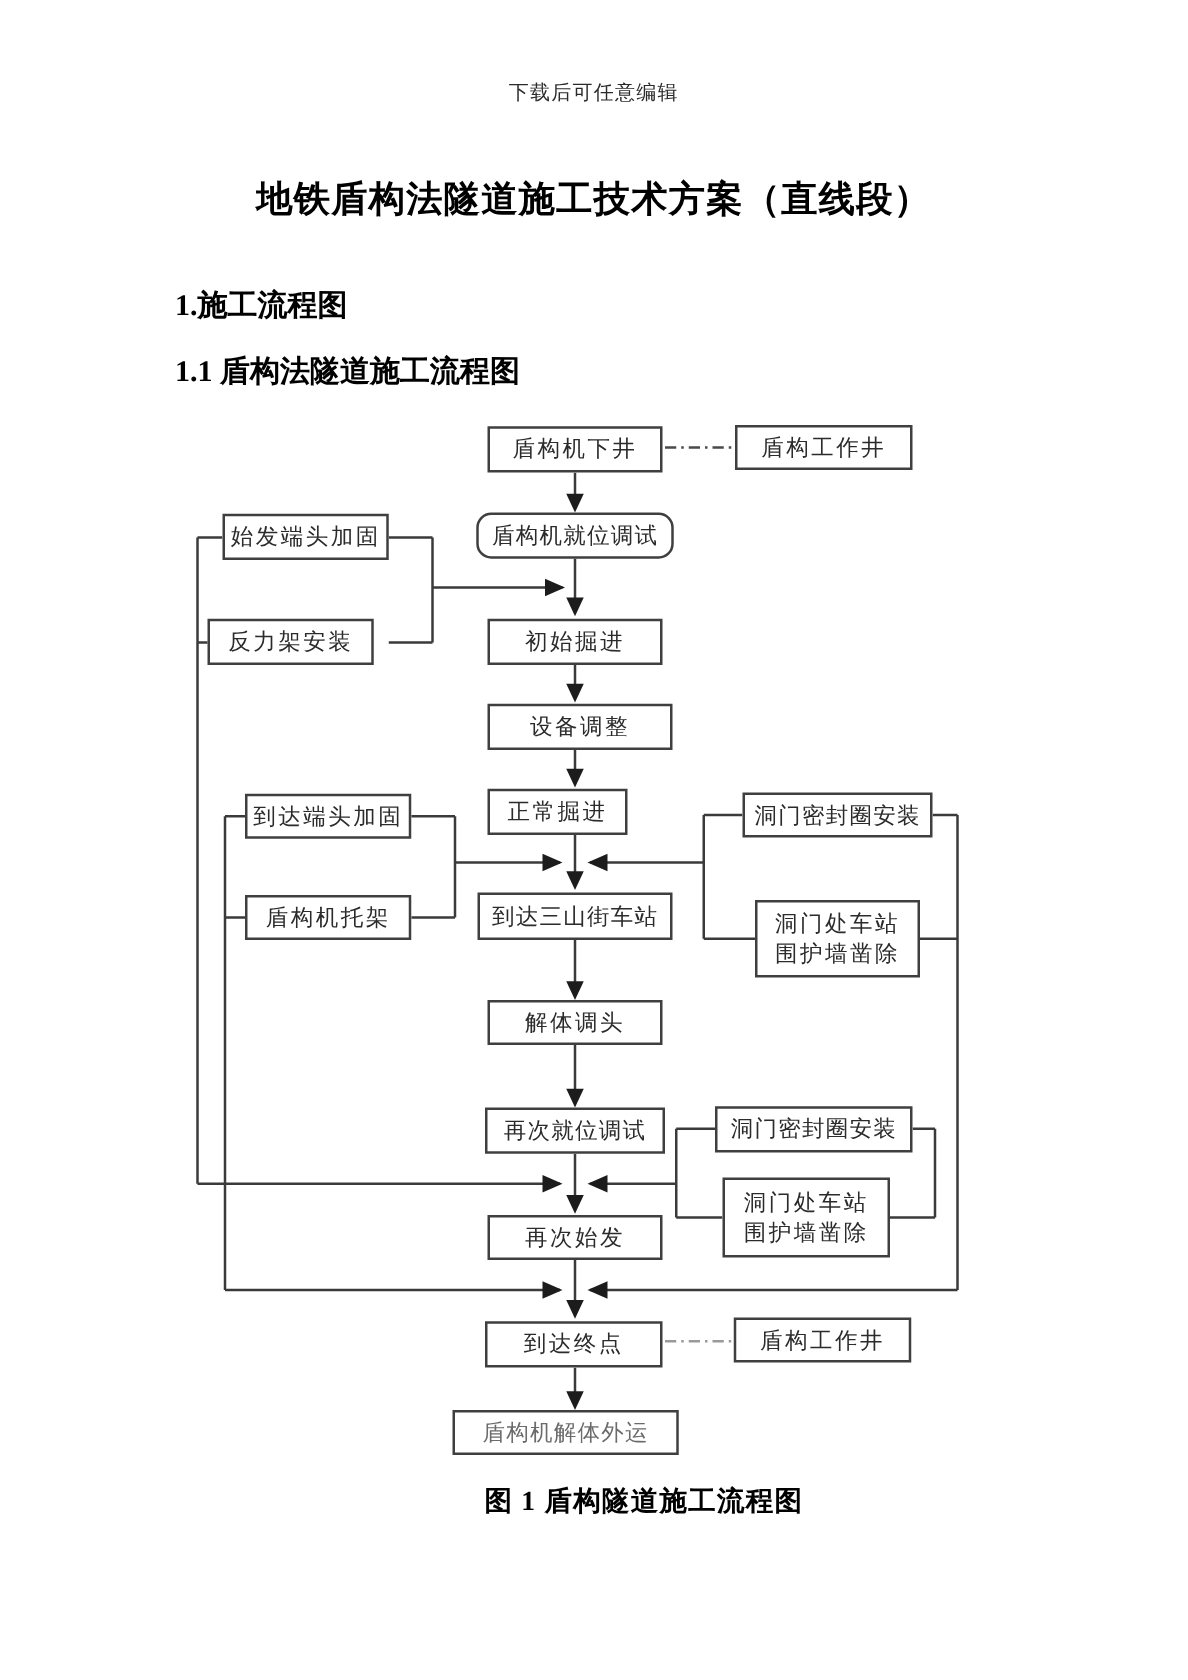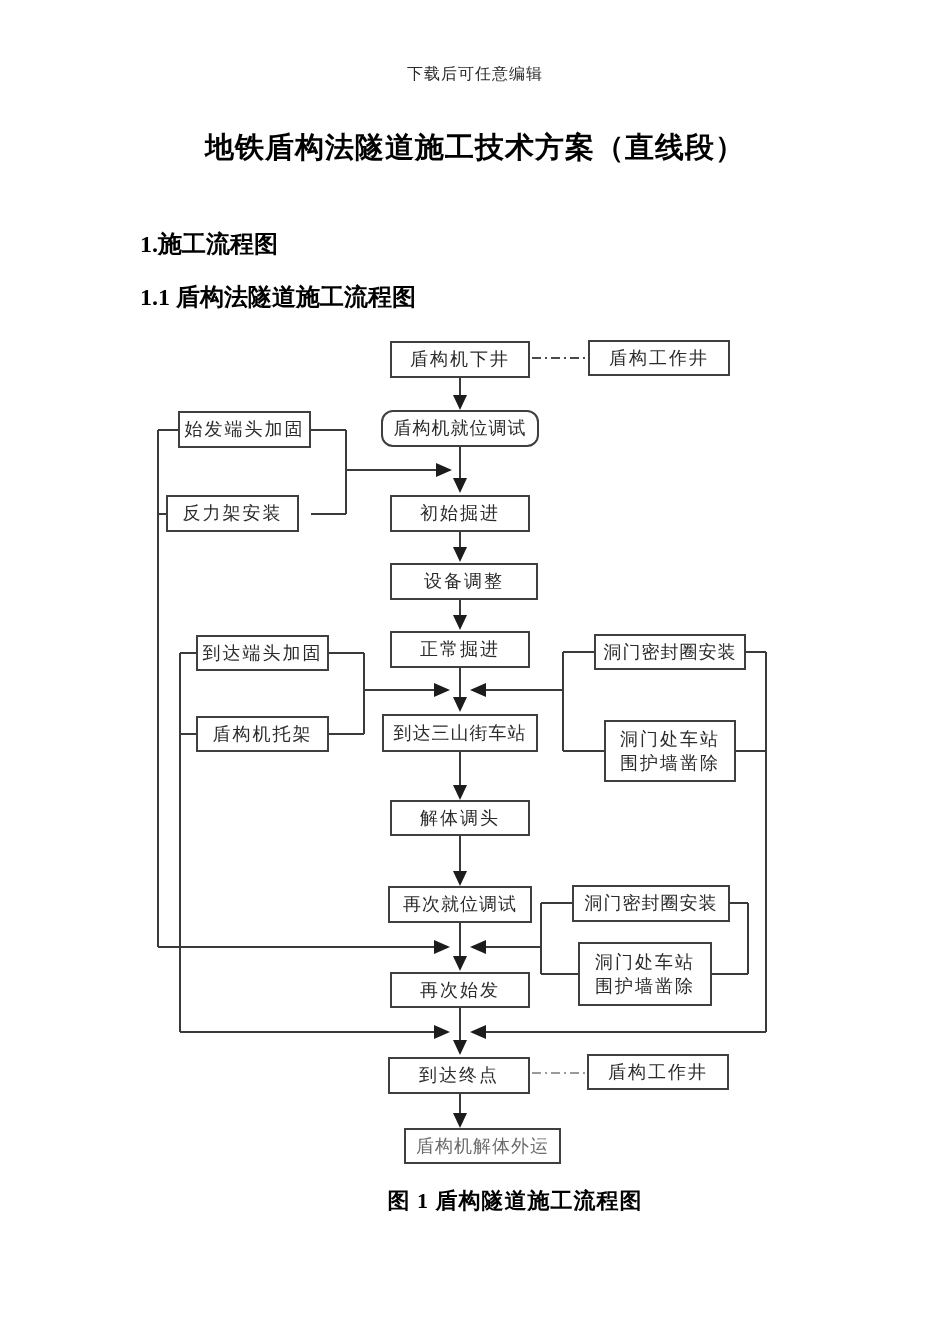--- a/index.html
+++ b/index.html
@@ -19,21 +19,21 @@
   .edit-note {
     position: absolute;
     top: 64px; left: 0; width: 950px;
     text-align: center;
     font-size: 16px;
     color: #2a2a2a;
     letter-spacing: 1px;
   }
   .doc-title {
     position: absolute;
-    top: 128px; left: 0; width: 950px;
+    top: 140px; left: 0; width: 950px;
     text-align: center;
     font-size: 29px;
     font-weight: bold;
     color: #000;
     letter-spacing: 1px;
   }
   .h-sec {
     position: absolute;
     left: 140px;
     font-size: 24px;
@@ -158,27 +158,27 @@
       <polygon points="486,683 486,697 470,690"></polygon>
       <polygon points="486,940 486,954 470,947"></polygon>
       <polygon points="486,1025 486,1039 470,1032"></polygon>
     </g>
   </svg>
 
   <div class="node" style="left:390px; top:341px; width:140px; height:37px;">盾构机下井</div>
   <div class="node small-gap" style="left:381px; top:410px; width:158px; height:37px;border-radius:12px;">盾构机就位调试</div>
   <div class="node" style="left:390px; top:495px; width:140px; height:37px;">初始掘进</div>
   <div class="node" style="left:390px; top:563px; width:148px; height:37px;">设备调整</div>
-  <div class="node" style="left:390px; top:631px; width:140px; height:37px;font-family:Liberation Serif, serif;">正常掘进</div>
+  <div class="node" style="left:390px; top:631px; width:112px; height:37px;font-family:Liberation Serif, serif;">正常掘进</div>
   <div class="node small-gap" style="left:382px; top:714px; width:156px; height:38px;">到达三山街车站</div>
   <div class="node" style="left:390px; top:800px; width:140px; height:36px;">解体调头</div>
   <div class="node small-gap" style="left:388px; top:886px; width:144px; height:37px;">再次就位调试</div>
   <div class="node" style="left:390px; top:972px; width:140px; height:36px;">再次始发</div>
   <div class="node" style="left:388px; top:1057px; width:142px; height:37px;">到达终点</div>
-  <div class="node small-gap gray-text" style="left:404px; top:1128px; width:157px; height:36px;">盾构机解体外运</div>
+  <div class="node small-gap gray-text" style="left:362px; top:1128px; width:181px; height:36px;">盾构机解体外运</div>
 
   <div class="node" style="left:588px; top:340px; width:142px; height:36px;">盾构工作井</div>
   <div class="node" style="left:587px; top:1054px; width:142px; height:36px;">盾构工作井</div>
 
   <div class="node" style="left:178px; top:411px; width:133px; height:37px;">始发端头加固</div>
   <div class="node" style="left:166px; top:495px; width:133px; height:37px;">反力架安装</div>
   <div class="node" style="left:196px; top:635px; width:133px; height:36px;">到达端头加固</div>
   <div class="node" style="left:196px; top:716px; width:133px; height:36px;">盾构机托架</div>
 
   <div class="node small-gap" style="left:594px; top:634px; width:152px; height:36px;">洞门密封圈安装</div>

